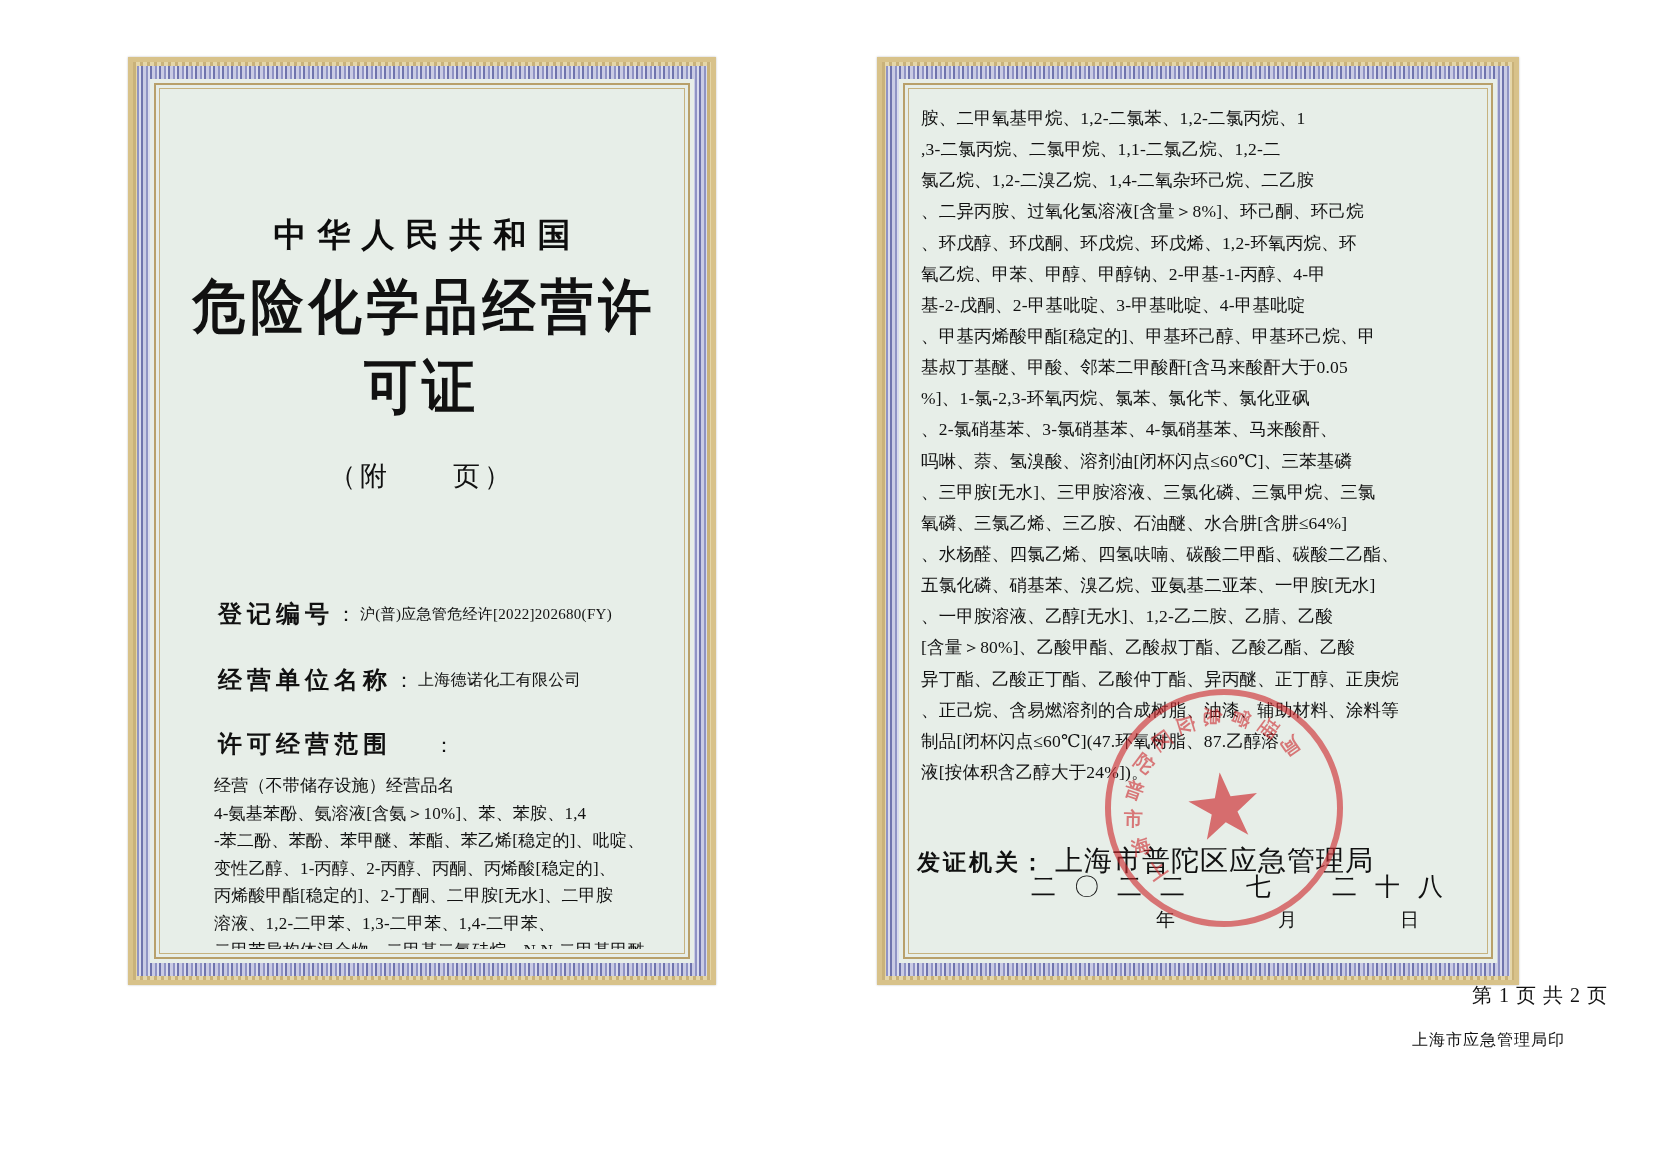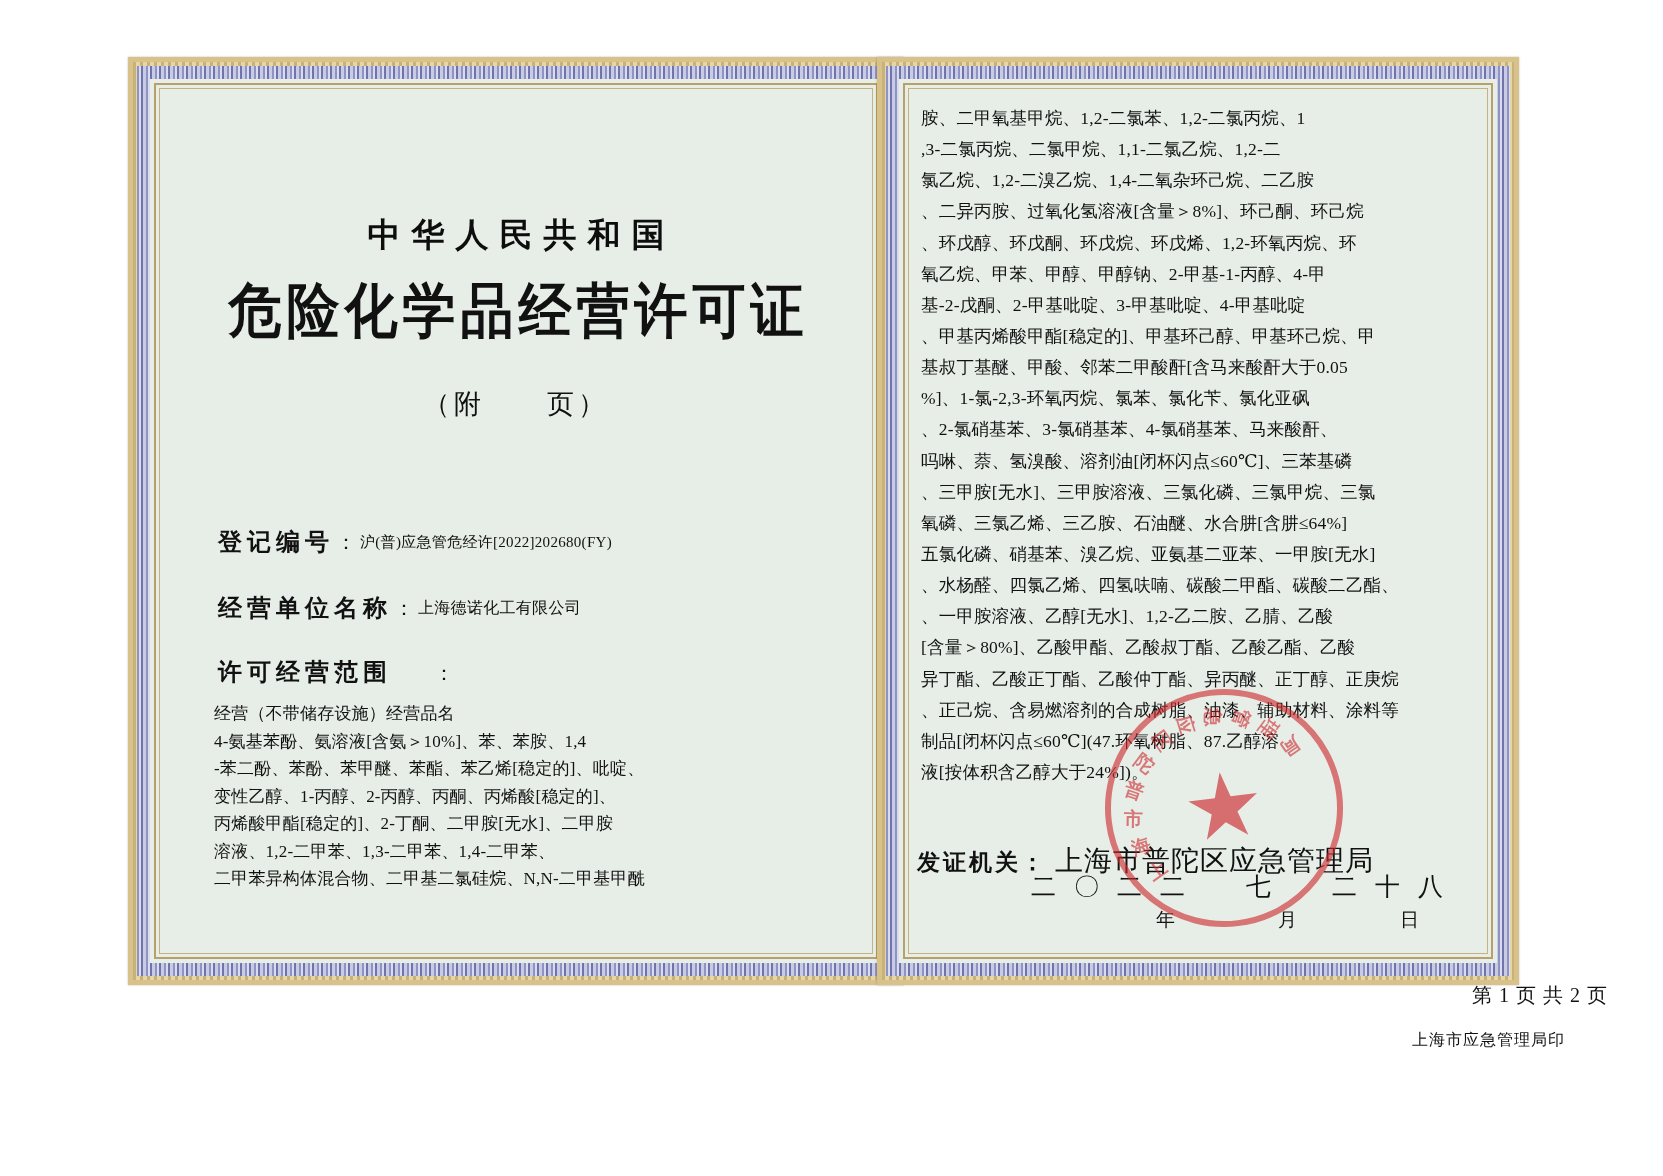--- a/index.html
+++ b/index.html
@@ -19,21 +19,21 @@
     position: absolute;
     inset: 0;
   }
 
   
   .cert {
     position: absolute;
     background: #5eead4;
     box-shadow: 0 0 2px rgba(0,0,0,0.25);
   }
-  .cert.left  { left: 128px; top: 57px;  width: 776px;  height: 928px; }
+  .cert.left  { left: 128px; top: 57px;  width: 588px;  height: 928px; }
   .cert.right { left: 877px; top: 57px;  width: 642px;  height: 928px; }
 
   
   .border-outer {
     position: absolute;
     inset: 0;
     border: 5px solid #d8c28a;
     box-sizing: border-box;
     background:
       repeating-linear-gradient(90deg, #c9b27a 0 3px, #e5d6a8 3px 7px);
@@ -314,22 +314,22 @@
         <div class="line">、环戊醇、环戊酮、环戊烷、环戊烯、1,2-环氧丙烷、环</div>
         <div class="line">氧乙烷、甲苯、甲醇、甲醇钠、2-甲基-1-丙醇、4-甲</div>
         <div class="line">基-2-戊酮、2-甲基吡啶、3-甲基吡啶、4-甲基吡啶</div>
         <div class="line">、甲基丙烯酸甲酯[稳定的]、甲基环己醇、甲基环己烷、甲</div>
         <div class="line">基叔丁基醚、甲酸、邻苯二甲酸酐[含马来酸酐大于0.05</div>
         <div class="line">%]、1-氯-2,3-环氧丙烷、氯苯、氯化苄、氯化亚砜</div>
         <div class="line">、2-氯硝基苯、3-氯硝基苯、4-氯硝基苯、马来酸酐、</div>
         <div class="line">吗啉、萘、氢溴酸、溶剂油[闭杯闪点≤60℃]、三苯基磷</div>
         <div class="line">、三甲胺[无水]、三甲胺溶液、三氯化磷、三氯甲烷、三氯</div>
         <div class="line">氧磷、三氯乙烯、三乙胺、石油醚、水合肼[含肼≤64%]</div>
+        <div class="line">、水杨醛、四氯乙烯、四氢呋喃、碳酸二甲酯、碳酸二乙酯、</div>
         <div class="line">五氯化磷、硝基苯、溴乙烷、亚氨基二亚苯、一甲胺[无水]</div>
-        <div class="line">、水杨醛、四氯乙烯、四氢呋喃、碳酸二甲酯、碳酸二乙酯、</div>
         <div class="line">、一甲胺溶液、乙醇[无水]、1,2-乙二胺、乙腈、乙酸</div>
         <div class="line">[含量＞80%]、乙酸甲酯、乙酸叔丁酯、乙酸乙酯、乙酸</div>
         <div class="line">异丁酯、乙酸正丁酯、乙酸仲丁酯、异丙醚、正丁醇、正庚烷</div>
         <div class="line">、正己烷、含易燃溶剂的合成树脂、油漆、辅助材料、涂料等</div>
         <div class="line">制品[闭杯闪点≤60℃](47.环氧树脂、87.乙醇溶</div>
         <div class="line">液[按体积含乙醇大于24%])。</div>
       </div>
 
       <div class="issuer-row">
         <span class="issuer-label">发证机关：</span>

